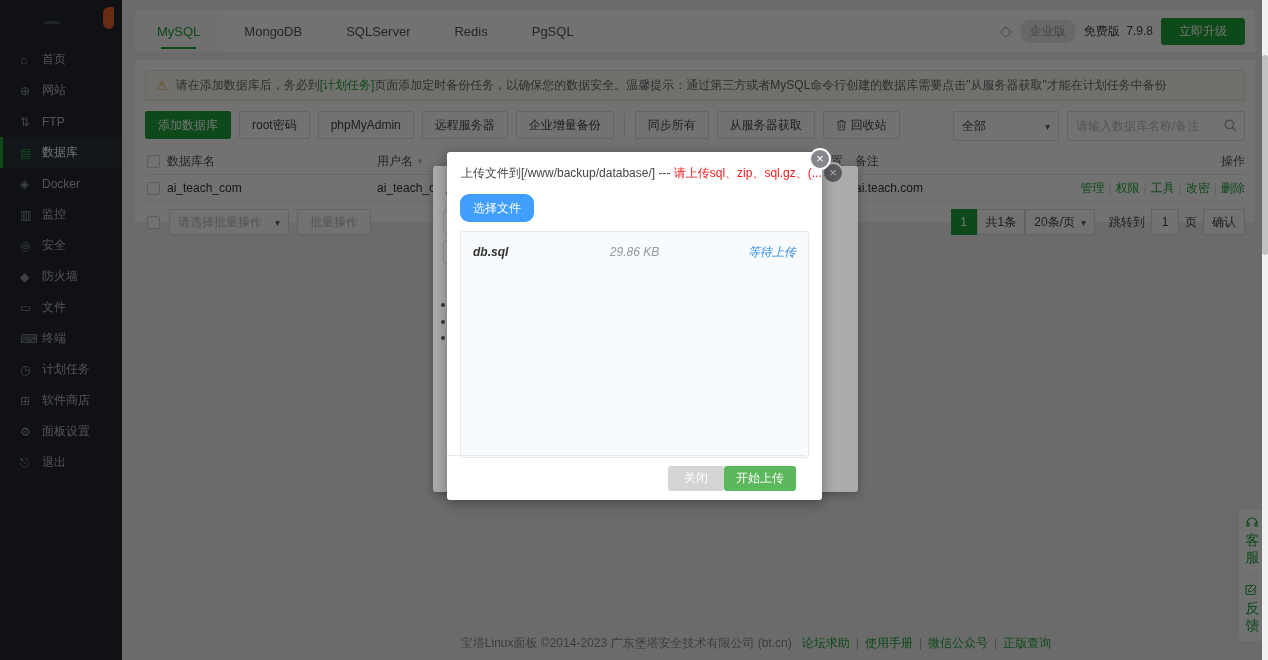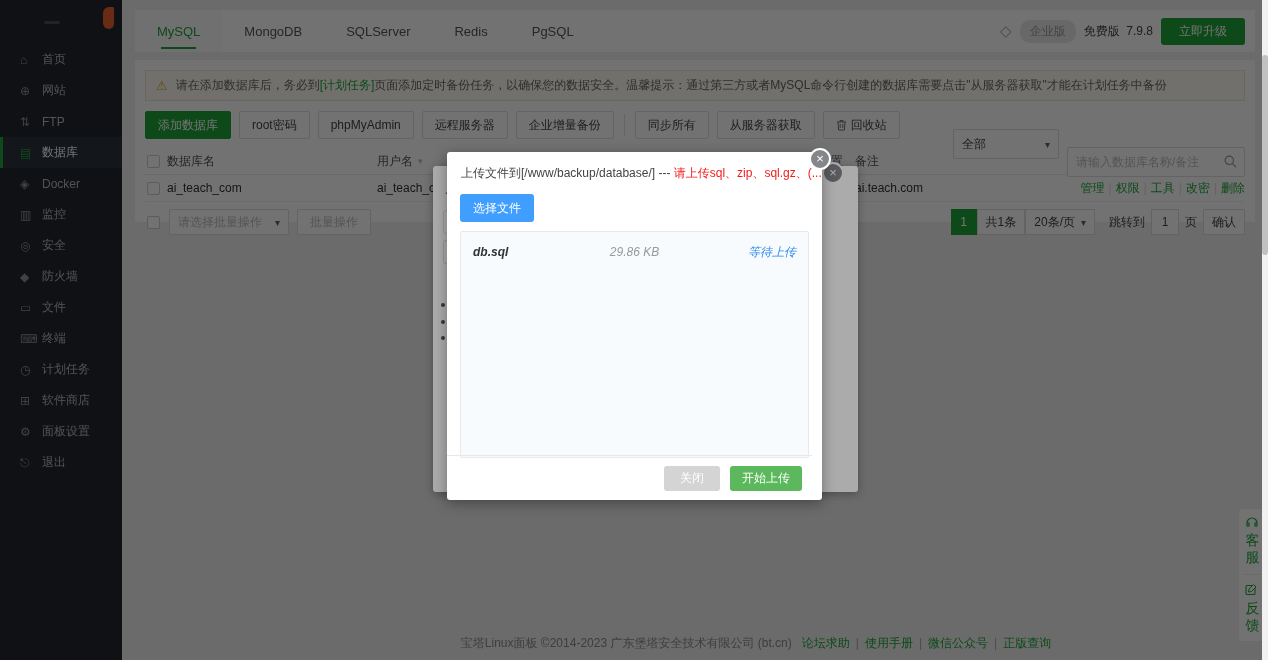--- a/index.html
+++ b/index.html
@@ -34,21 +34,21 @@
   .alert { border:1px solid #ebe3d1; background:#fdfaf2; color:#666; height:31px; display:flex; align-items:center; padding:0 10px; font-size:12px; }
   .alert .warn-ico { color:#e6a23c; margin-right:8px; font-size:13px; }
   .alert .link { color:#20a53a; }
   .toolbar { margin-top:10px; display:flex; align-items:center; position:relative; }
   .btn { height:28px; padding:0 12px; border:1px solid #ddd; background:#fff; color:#444; font-size:12px; border-radius:2px; margin-right:8px; cursor:pointer; display:inline-flex; align-items:center; gap:4px; }
   .btn-green { background:#20a53a; border-color:#20a53a; color:#fff; }
   .tb-divider { width:1px; height:22px; background:#e2e2e2; margin:0 10px 0 2px; }
   .tb-right { position:absolute; right:0; top:0; display:flex; align-items:center; }
   .select-box { height:30px; border:1px solid #ddd; border-radius:2px; background:#fff; display:flex; align-items:center; justify-content:space-between; padding:0 8px; width:106px; color:#444; cursor:pointer; margin-right:8px; }
   .select-box .chev { color:#666; font-size:10px; }
-  .search-wrap { position:relative;margin-top:36px; }
+  .search-wrap { position:relative; }
   .search-input { height:30px; width:178px; border:1px solid #ddd; border-radius:2px; padding:0 28px 0 8px; font-size:12px; color:#444; font-family:inherit; }
   .search-input::placeholder { color:#bbb; }
   .search-ico { position:absolute; right:7px; top:7px; }
 
   .tbl-row { display:flex; align-items:center; height:27px; border-bottom:1px solid #f2f2f2; font-size:12px; }
   .tbl-head { color:#555; margin-top:9px; border-bottom:1px solid #e9e9e9; }
   .cb { width:13px; height:13px; border:1px solid #ccc; border-radius:2px; background:#fff; margin-left:2px; }
   .col-cb { width:22px; } .col-name { width:210px; } .col-user { width:204px; } .col-pwd { width:112px; }
   .col-cap { width:45px; } .col-bak { width:45px; } .col-loc { width:72px; } .col-note { flex:1; }
   .col-act { width:210px; text-align:right; }
@@ -80,27 +80,27 @@
   .overlay2 { position:absolute; inset:0; background:rgba(0,0,0,0.33); z-index:70; }
   .modal-close { position:absolute; width:22px; height:22px; border-radius:50%; background:#84868b; border:2px solid #fff; color:#fff; font-size:13px; line-height:18px; text-align:center; cursor:pointer; }
   .bg-modal { position:absolute; left:433px; top:166px; width:425px; height:326px; background:#fff; border-radius:3px; z-index:60; box-shadow:0 2px 10px rgba(0,0,0,0.3); }
   .bgm-title { position:absolute; left:12px; top:14px; color:#555; font-size:13px; }
   .bgm-input { position:absolute; left:10px; width:340px; height:24px; border:1px solid #dcdee2; border-radius:3px; }
   .bgm-bullet { position:absolute; left:8px; width:4px; height:4px; border-radius:50%; background:#555; }
 
   .upload-modal { position:absolute; left:447px; top:152px; width:375px; height:348px; background:#fff; border-radius:3px; z-index:80; box-shadow:0 3px 14px rgba(0,0,0,0.35); }
   .um-title { padding:13px 14px 4px 14px; font-size:12px; color:#444; white-space:nowrap; overflow:hidden; }
   .um-title .warn-red { color:#f21a1a; }
-  .btn-choose { margin:8px 0 0 13px; height:28px; padding:0 13px; background:#409eff; color:#fff; border:none; border-radius:3px; font-size:12px; cursor:pointer; }
+  .btn-choose { margin:8px 0 0 13px; height:28px; padding:0 13px; background:#409eff; color:#fff; border:none; border-radius:9px; font-size:12px; cursor:pointer; }
   .file-box { margin:9px 13px 0 13px; height:227px; background:#f8fbfd; border:1px solid #e9e9e9; border-radius:2px;font-style:italic; }
   .file-row { display:flex; align-items:center; height:40px; padding:0 12px; position:relative; }
   .file-name { font-weight:bold; color:#333; font-size:12px; }
   .file-size { position:absolute; left:0; right:0; text-align:center; color:#999; font-size:12px; }
   .file-status { margin-left:auto; color:#2d8cf0; font-size:12px; cursor:pointer; position:relative; }
-  .um-footer { position:absolute; left:0; right:10px; bottom:0; height:45px; border-top:1px solid #e8e8e8; display:flex; align-items:center; justify-content:flex-end; padding:0 10px; gap:10px; }
+  .um-footer { position:absolute; left:0; right:16px; bottom:0; height:45px; border-top:1px solid #e8e8e8; display:flex; align-items:center; justify-content:flex-end; padding:0 10px; gap:0; }
   .btn-close-gray { height:25px; padding:0 16px; background:#d4d4d4; color:#fff; border:none; border-radius:3px; font-size:12px; cursor:pointer; }
   .btn-start { height:25px; padding:0 12px; background:#5cb85c; color:#fff; border:none; border-radius:3px; font-size:12px; cursor:pointer; }
 
   
   .scrollbar { position:absolute; right:0; top:0; width:6px; height:660px; background:#f1f1f1; z-index:90; }
   .scroll-thumb { position:absolute; left:0; width:6px; top:55px; height:200px; background:#c1c1c1; border-radius:3px; }
 </style>
 </head>
 <body>
 

